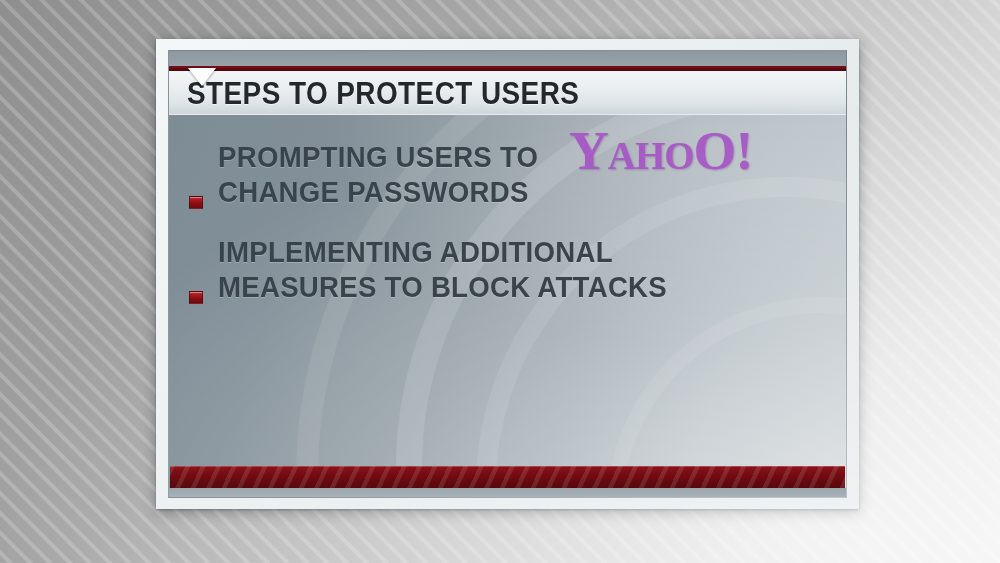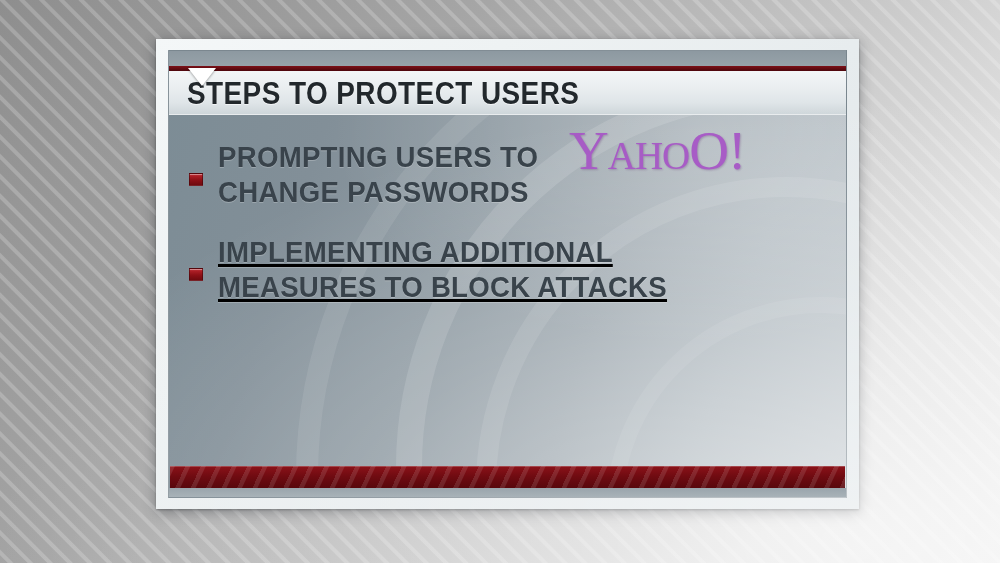--- a/index.html
+++ b/index.html
@@ -131,24 +131,24 @@
   }
 
   
   #body-area {
     position:relative;
     padding:24px 0 0 20px;
     z-index:3;
   }
   .bullet-row {
     display:flex;
-    align-items:center;
+    align-items:flex-end;
     margin-bottom:25px;
   }
-  .bullet-row:last-child { margin-bottom:0;text-decoration:underline; }
+  .bullet-row:last-child { margin-bottom:0; }
   .bullet-marker {
     flex:0 0 auto;
     width:14px; height:13px;
     margin-top:11px;
     margin-right:15px;
     background:linear-gradient(180deg,#c9545c 0%,#ae1f26 16%,#8d1016 55%,#6f0a0f 100%);
     border:1px solid rgba(60,6,9,0.55);
     box-shadow:inset 0 1px 0 rgba(255,255,255,0.35);
   }
   .bullet-text {
@@ -162,21 +162,21 @@
     transform-origin:left top;
     text-shadow:0 1px 0 rgba(255,255,255,0.22);
   }
   .bullet-text .ln { display:block; white-space:nowrap; }
 
   
   #yahoo-logo {
     position:absolute;
     left:400px; top:8px;
     font-family:"Liberation Serif","DejaVu Serif", serif;
-    font-weight:normal;
+    font-weight:bold;
     font-size:55px;
     line-height:55px;
     color:#a757c6;
     letter-spacing:-1px;
     white-space:nowrap;
     text-shadow:1px 1px 2px rgba(90,40,110,0.30);
     z-index:5;
     opacity:0.95;
   }
   #yahoo-logo .cap  { font-size:55px; }

